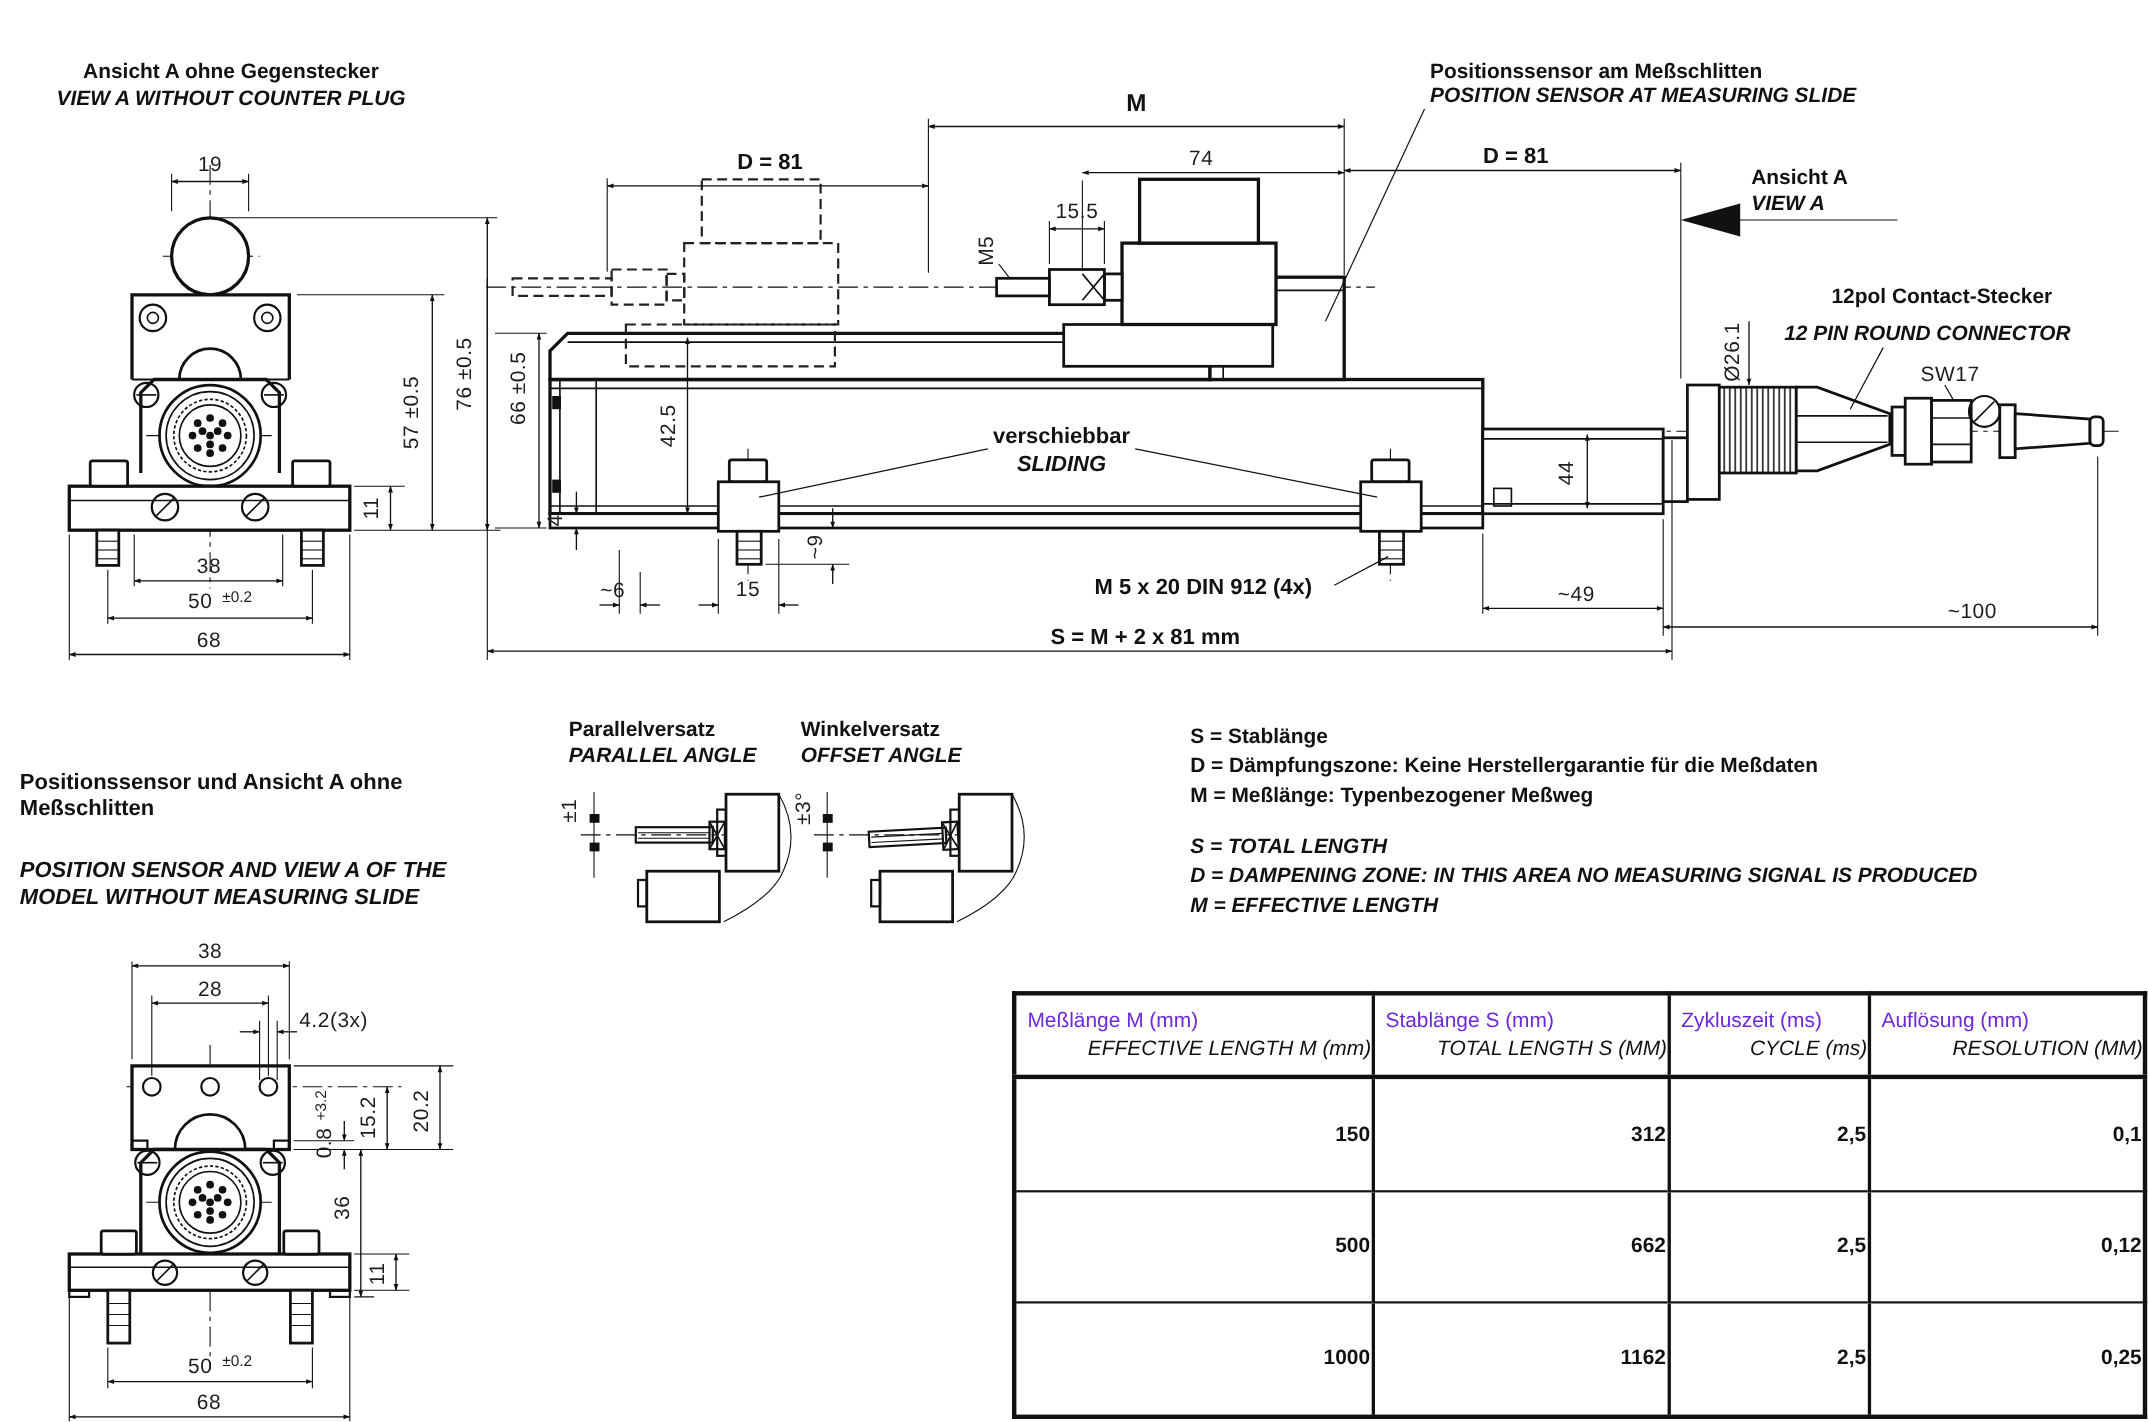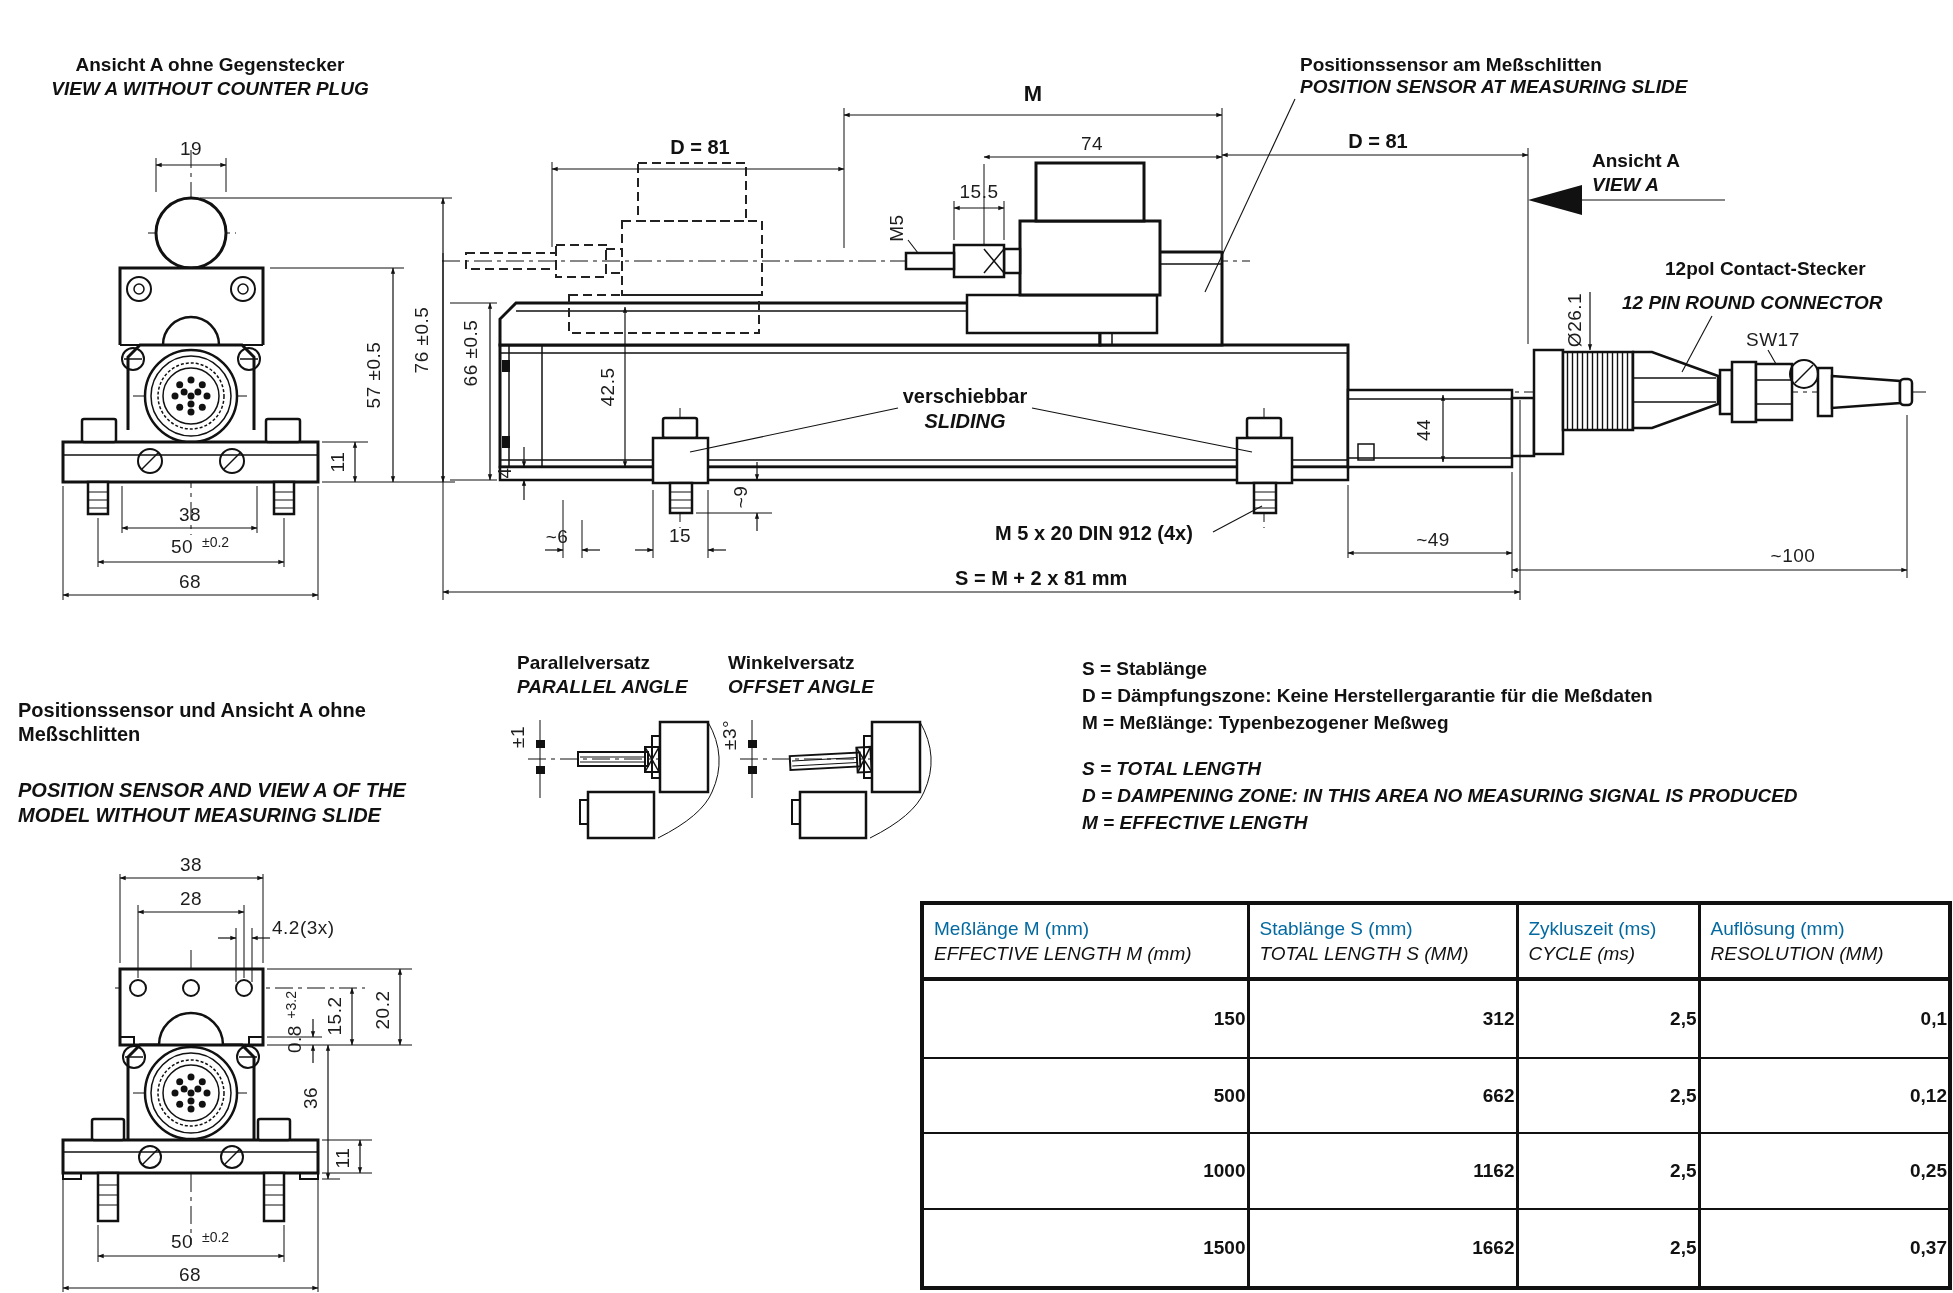--- a/index.html
+++ b/index.html
@@ -24,22 +24,22 @@
   .ph{stroke:#222;stroke-width:2;fill:none;stroke-dasharray:9 5;}
   .fillb{fill:#111;stroke:none;}
   .ldr{stroke:#111;stroke-width:1.1;fill:none;}
   
   .spec{position:absolute;left:920px;top:901px;width:1028px;height:389px;
         border-collapse:collapse;table-layout:fixed;background:#fff;}
   .spec td{border:2px solid #111;overflow:hidden;}
   .spec tr.hdr td{border-bottom:4px solid #111;vertical-align:middle;padding:4px 0 4px 10px;height:64px;}
   .spec td{border-left:3px solid #111;border-right:3px solid #111;}
   .spec{border:4px solid #111;}
-  .hde{font:19px "Liberation Sans",sans-serif;color:#0369a1;display:block;line-height:25px;}
-  .hen{font:italic 19px "Liberation Sans",sans-serif;color:#111;display:block;line-height:25px;}
+  .hde{font:19px "Liberation Sans",sans-serif;color:#6d28d9;display:block;line-height:25px;}
+  .hen{font:italic 19px "Liberation Sans",sans-serif;color:#111;display:block;line-height:25px;text-align:right;}
   .num{font:bold 19px "Liberation Sans",sans-serif;color:#111;text-align:right;}
 </style>
 </head>
 <body>
 
 <div class="stage">
 
 <svg width="1953" height="1293" viewBox="0 0 1953 1293">
   <defs>
     <marker id="ar" viewBox="0 0 10 10" refX="9.5" refY="5" markerWidth="14" markerHeight="5" orient="auto-start-reverse">
@@ -492,22 +492,16 @@
           <td class="num">662</td>
           <td class="num">2,5</td>
           <td class="num">0,12</td>
         </tr>
     <tr>
           <td class="num">1000</td>
           <td class="num">1162</td>
           <td class="num">2,5</td>
           <td class="num">0,25</td>
         </tr>
-    <tr>
-          <td class="num">1500</td>
-          <td class="num">1662</td>
-          <td class="num">2,5</td>
-          <td class="num">0,37</td>
-        </tr>
   </tbody>
 </table>
 
 </div>
 
 </body></html>

